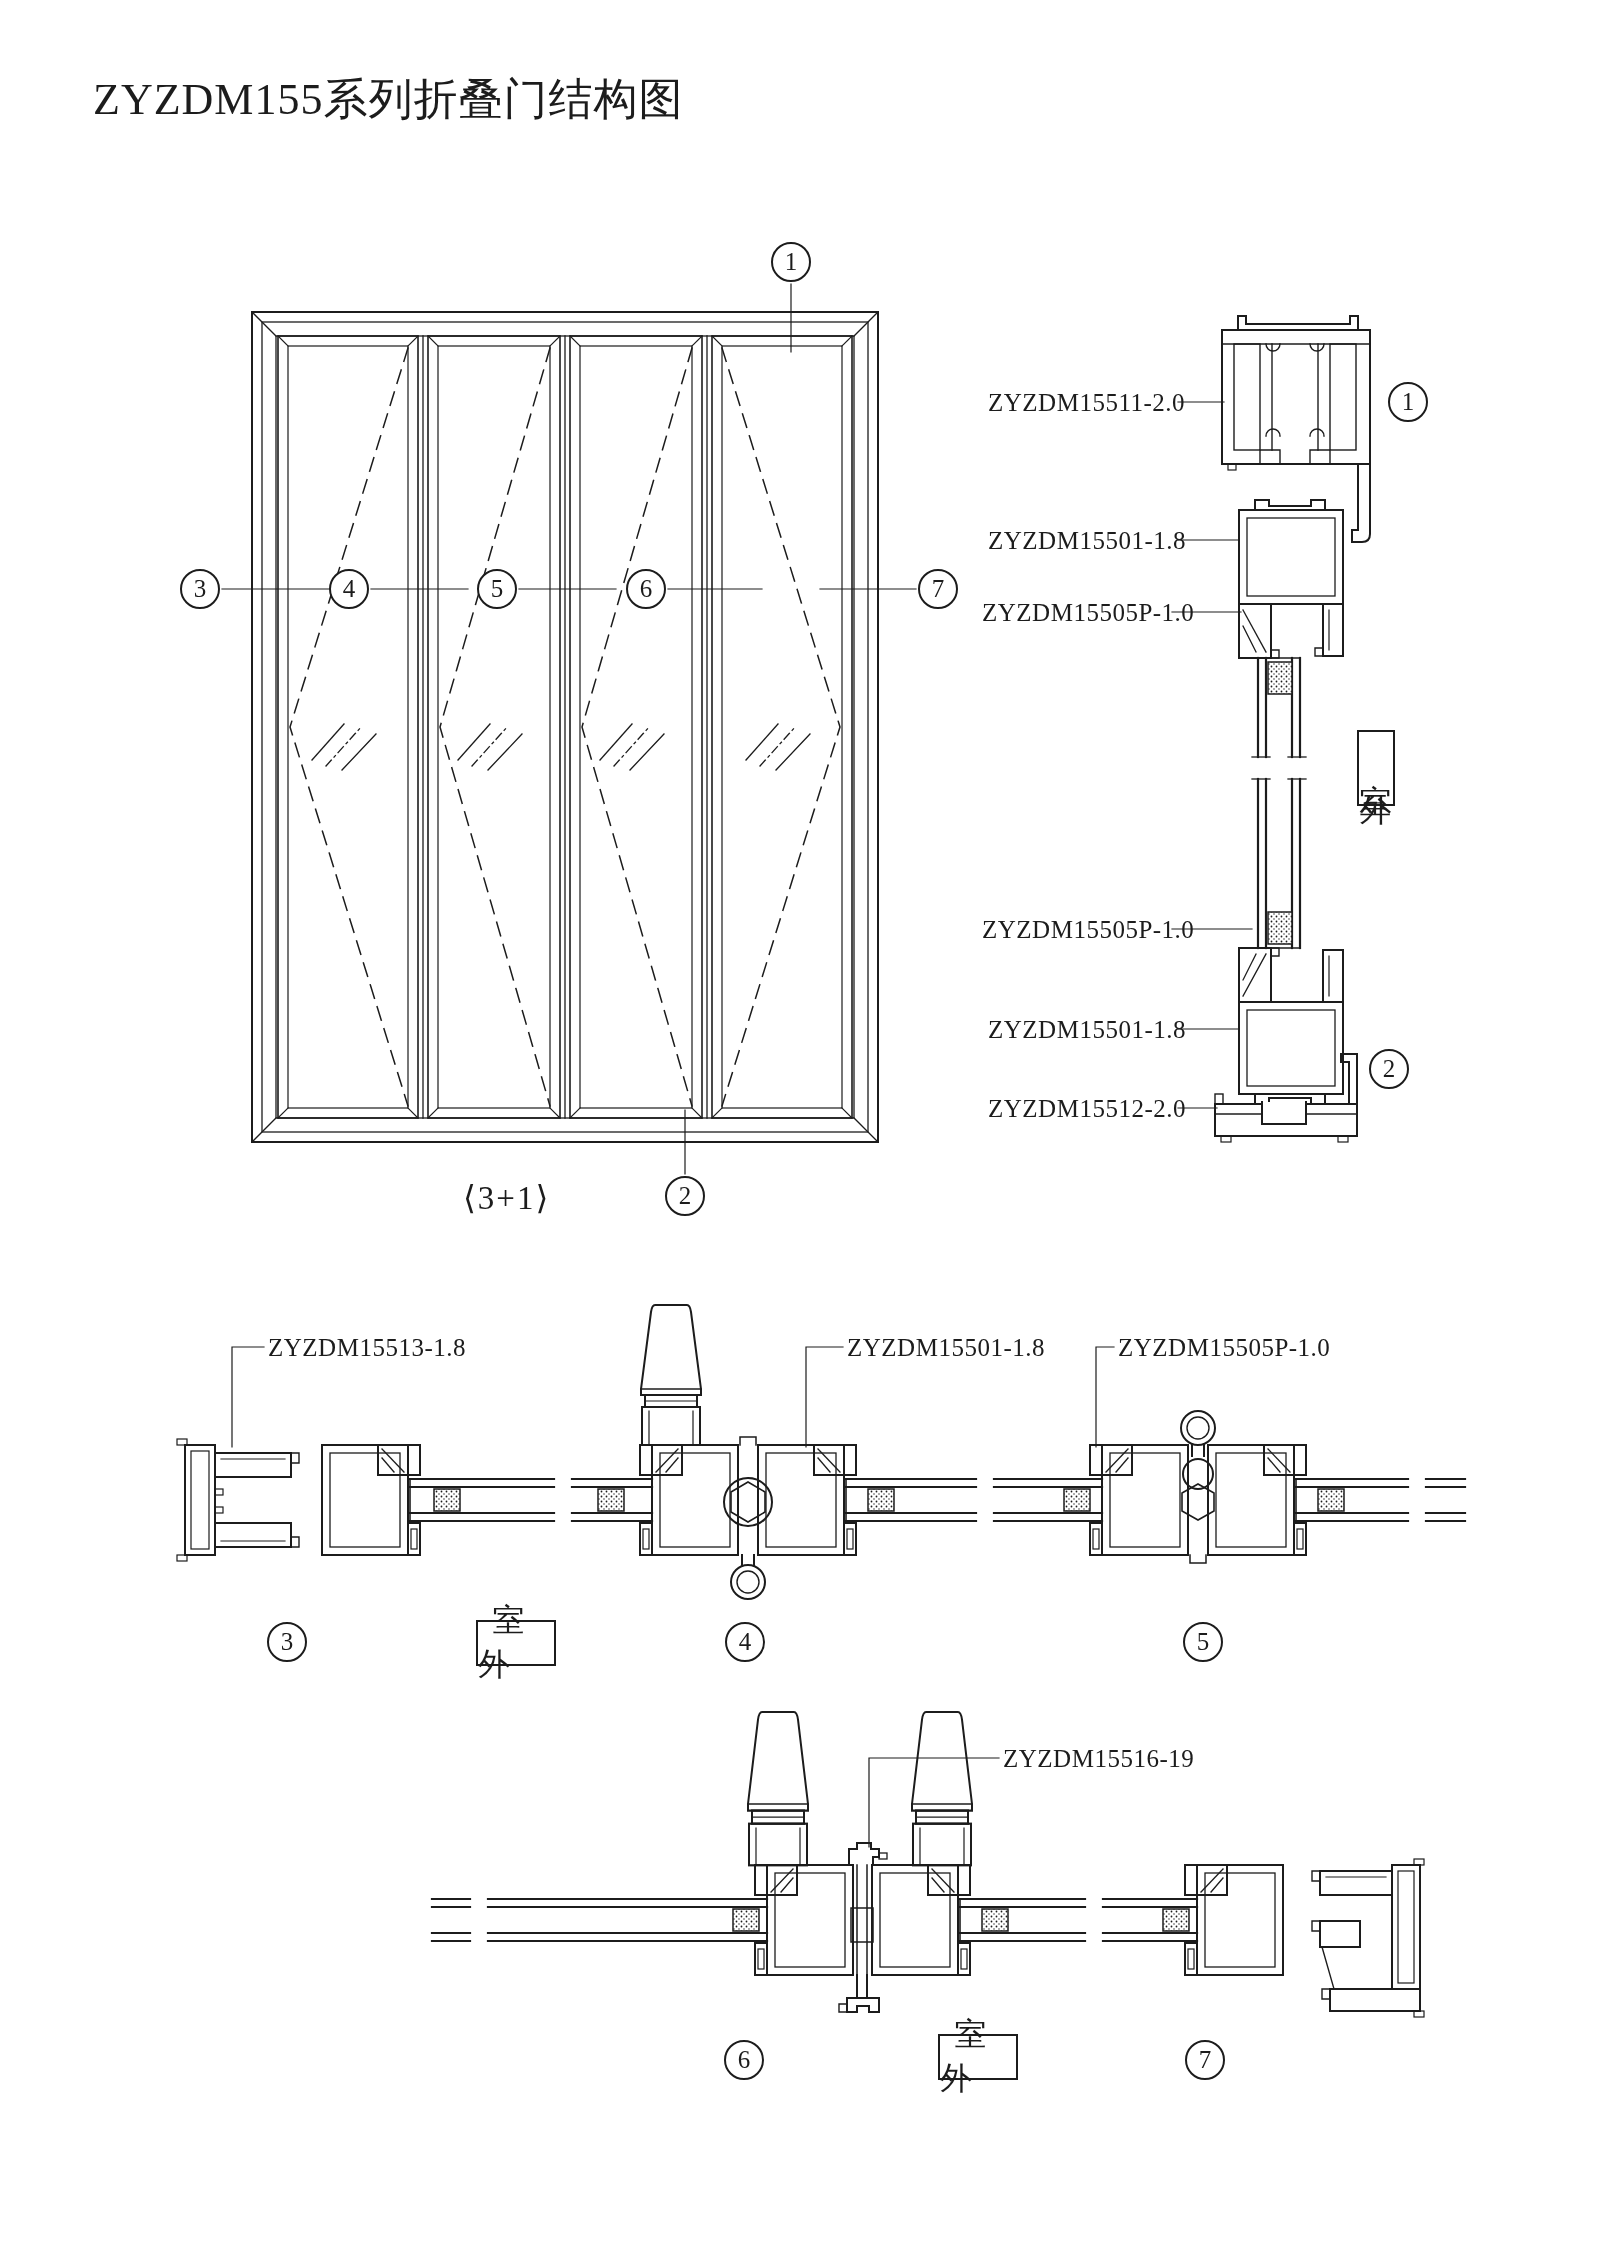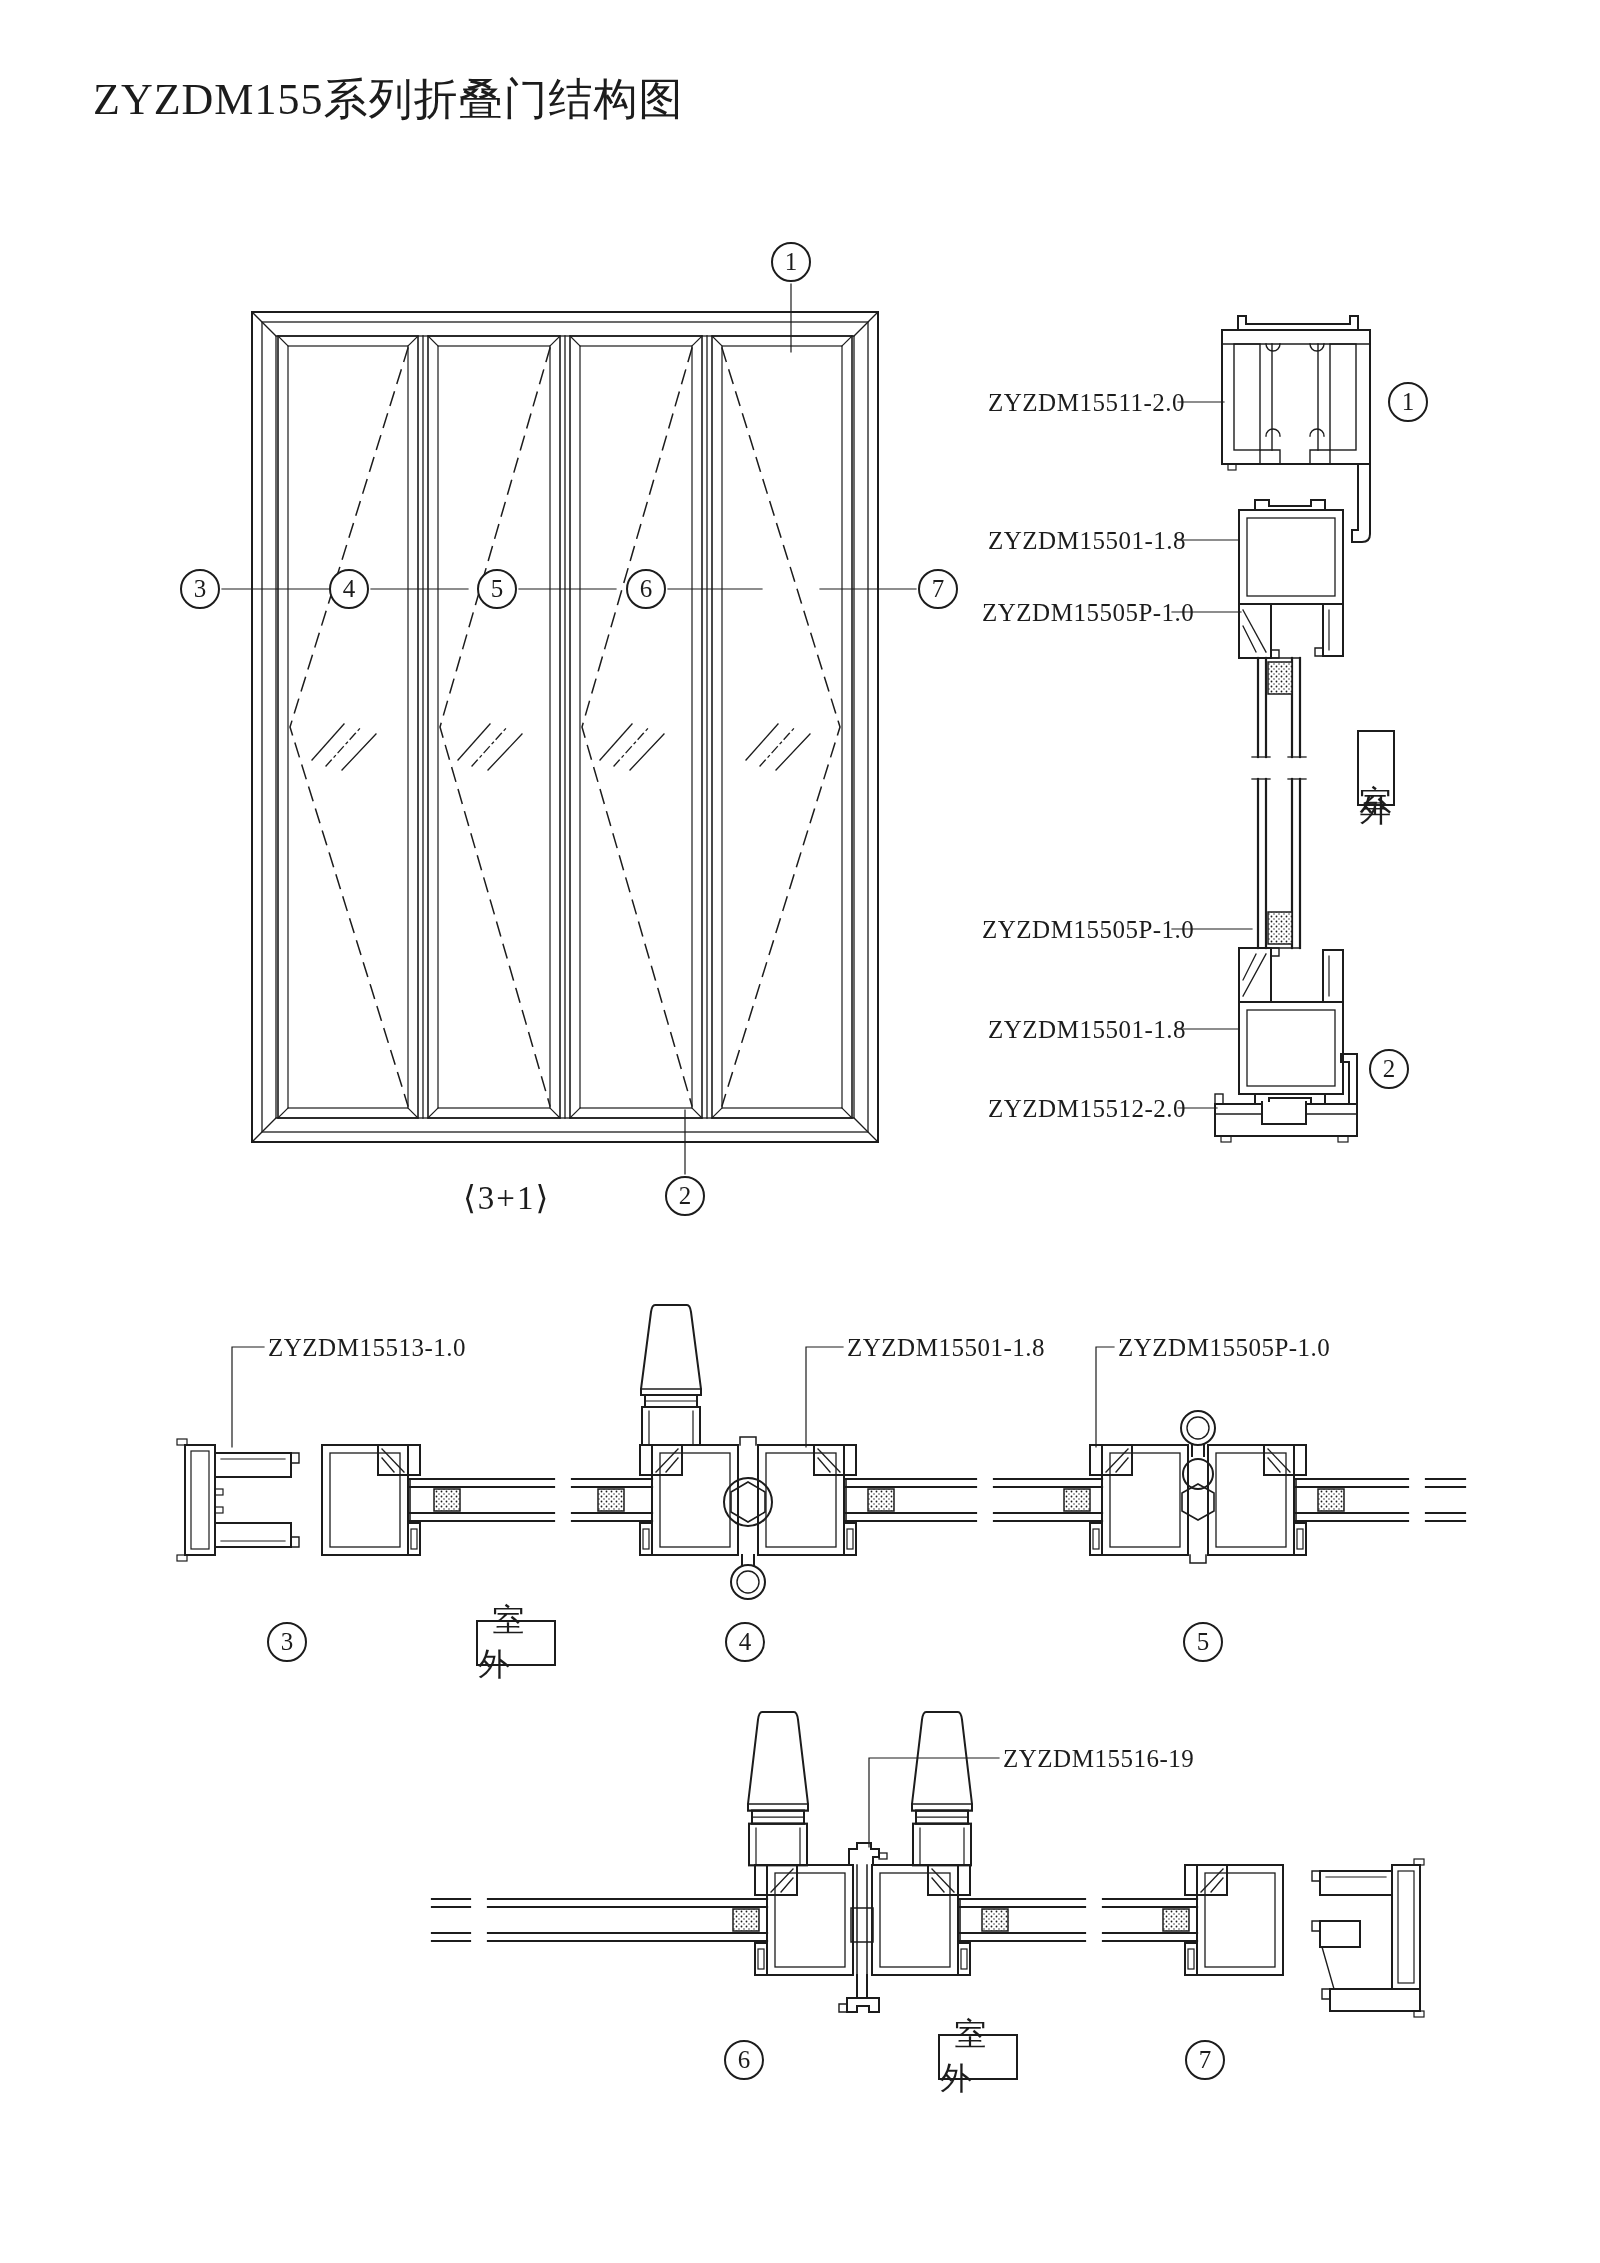--- a/index.html
+++ b/index.html
@@ -396,21 +396,21 @@
 </svg>
 
 <div class="title">ZYZDM155系列折叠门结构图</div>
 
 <div class="lbl" style="left:988px;top:389px">ZYZDM15511-2.0</div>
 <div class="lbl" style="left:988px;top:527px">ZYZDM15501-1.8</div>
 <div class="lbl" style="left:982px;top:599px">ZYZDM15505P-1.0</div>
 <div class="lbl" style="left:982px;top:916px">ZYZDM15505P-1.0</div>
 <div class="lbl" style="left:988px;top:1016px">ZYZDM15501-1.8</div>
 <div class="lbl" style="left:988px;top:1095px">ZYZDM15512-2.0</div>
-<div class="lbl" style="left:268px;top:1334px">ZYZDM15513-1.0</div>
+<div class="lbl" style="left:268px;top:1334px">ZYZDM15513-1.8</div>
 <div class="lbl" style="left:847px;top:1334px">ZYZDM15501-1.8</div>
 <div class="lbl" style="left:1118px;top:1334px">ZYZDM15505P-1.0</div>
 <div class="lbl" style="left:1003px;top:1745px">ZYZDM15516-19</div>
 
 <div class="circ" style="left:771px;top:242px">1</div>
 <div class="circ" style="left:665px;top:1176px">2</div>
 <div class="circ" style="left:180px;top:569px">3</div>
 <div class="circ" style="left:329px;top:569px">4</div>
 <div class="circ" style="left:477px;top:569px">5</div>
 <div class="circ" style="left:626px;top:569px">6</div>

